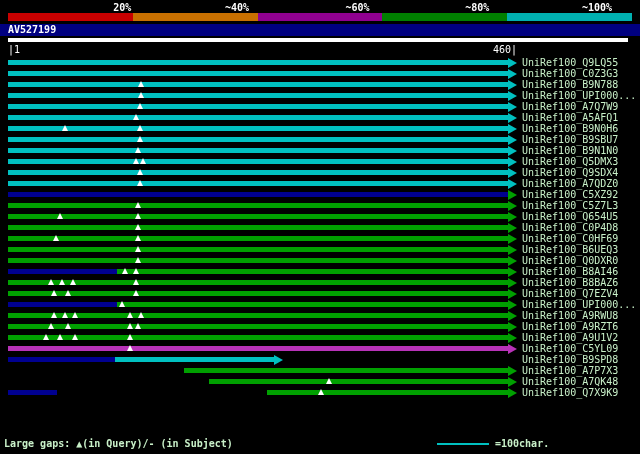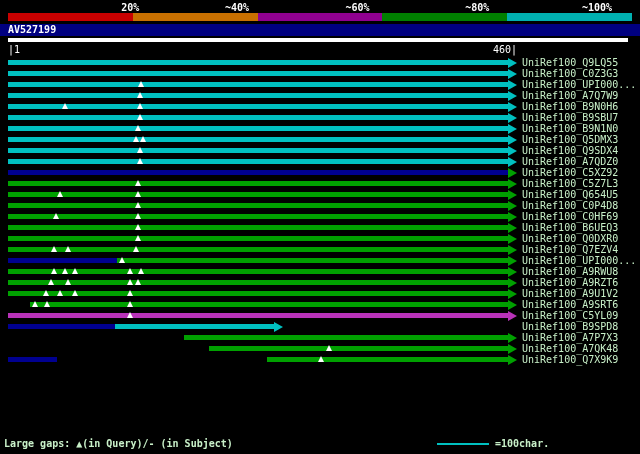--- a/index.html
+++ b/index.html
@@ -31,21 +31,21 @@
   .legend{position:absolute;top:437px;left:0;width:640px;height:14px;color:#c8f0c8;font-weight:bold;}
   .legend-left{position:absolute;left:4px;top:1px;white-space:nowrap;}
   .legend-line{position:absolute;left:437px;top:6px;width:52px;height:2px;background:#00c0c0;}
   .legend-unit{position:absolute;left:495px;top:1px;white-space:nowrap;}
 </style>
 </head>
 <body>
 
 <div>
   <div class="scale-labels" id="scale-labels">
-      <span class="scale-label" style="left: 18.3%; margin-left: 8px;">20%</span>
+      <span class="scale-label" style="left: 18.3%;">20%</span>
       <span class="scale-label" style="left: 36.7%;">~40%</span>
       <span class="scale-label" style="left: 56%;">~60%</span>
       <span class="scale-label" style="left: 75.2%;">~80%</span>
       <span class="scale-label" style="left: 94.4%; text-align: right;">~100%</span>
     </div>
   <div class="scale-bar" id="scale-bar">
       <div class="scale-seg" style="background: rgb(200, 0, 0);"></div>
       <div class="scale-seg" style="background: rgb(200, 112, 0);"></div>
       <div class="scale-seg" style="background: rgb(144, 0, 144);"></div>
       <div class="scale-seg" style="background: rgb(0, 128, 0);"></div>
@@ -72,27 +72,39 @@
     </div>
     <div class="hit-row">
       <div class="bar" style="left: 8px; width: 500px; background: rgb(0, 192, 192);"></div>
       <div class="arrow" style="left: 508px; border-left-color: rgb(0, 192, 192);"></div>
       <span class="hit-label">UniRef100_C0Z3G3</span>
     </div>
     <div class="hit-row">
       <div class="bar" style="left: 8px; width: 500px; background: rgb(0, 192, 192);"></div>
       <div class="arrow" style="left: 508px; border-left-color: rgb(0, 192, 192);"></div>
       <div class="gap" style="left: 137.609px;"></div>
+      <span class="hit-label">UniRef100_B9N788</span>
+    </div>
+    <div class="hit-row">
+      <div class="bar" style="left: 8px; width: 500px; background: rgb(0, 192, 192);"></div>
+      <div class="arrow" style="left: 508px; border-left-color: rgb(0, 192, 192);"></div>
+      <div class="gap" style="left: 137.609px;"></div>
       <span class="hit-label">UniRef100_UPI000...</span>
     </div>
     <div class="hit-row">
       <div class="bar" style="left: 8px; width: 500px; background: rgb(0, 192, 192);"></div>
       <div class="arrow" style="left: 508px; border-left-color: rgb(0, 192, 192);"></div>
       <div class="gap" style="left: 136.522px;"></div>
       <span class="hit-label">UniRef100_A7Q7W9</span>
+    </div>
+    <div class="hit-row">
+      <div class="bar" style="left: 8px; width: 500px; background: rgb(0, 192, 192);"></div>
+      <div class="arrow" style="left: 508px; border-left-color: rgb(0, 192, 192);"></div>
+      <div class="gap" style="left: 133.261px;"></div>
+      <span class="hit-label">UniRef100_A5AFQ1</span>
     </div>
     <div class="hit-row">
       <div class="bar" style="left: 8px; width: 500px; background: rgb(0, 192, 192);"></div>
       <div class="arrow" style="left: 508px; border-left-color: rgb(0, 192, 192);"></div>
       <div class="gap" style="left: 61.5217px;"></div>
       <div class="gap" style="left: 136.522px;"></div>
       <span class="hit-label">UniRef100_B9N0H6</span>
     </div>
     <div class="hit-row">
       <div class="bar" style="left: 8px; width: 500px; background: rgb(0, 192, 192);"></div>
@@ -160,20 +172,37 @@
       <div class="bar" style="left: 8px; width: 500px; background: rgb(0, 160, 0);"></div>
       <div class="arrow" style="left: 508px; border-left-color: rgb(0, 160, 0);"></div>
       <div class="gap" style="left: 135.435px;"></div>
       <span class="hit-label">UniRef100_B6UEQ3</span>
     </div>
     <div class="hit-row">
       <div class="bar" style="left: 8px; width: 500px; background: rgb(0, 160, 0);"></div>
       <div class="arrow" style="left: 508px; border-left-color: rgb(0, 160, 0);"></div>
       <div class="gap" style="left: 135.435px;"></div>
       <span class="hit-label">UniRef100_Q0DXR0</span>
+    </div>
+    <div class="hit-row">
+      <div class="bar" style="left: 8px; width: 108.696px; background: rgb(0, 0, 144);"></div>
+      <div class="bar" style="left: 116.696px; width: 391.304px; background: rgb(0, 160, 0);"></div>
+      <div class="arrow" style="left: 508px; border-left-color: rgb(0, 160, 0);"></div>
+      <div class="gap" style="left: 122.391px;"></div>
+      <div class="gap" style="left: 133.261px;"></div>
+      <span class="hit-label">UniRef100_B8AI46</span>
+    </div>
+    <div class="hit-row">
+      <div class="bar" style="left: 8px; width: 500px; background: rgb(0, 160, 0);"></div>
+      <div class="arrow" style="left: 508px; border-left-color: rgb(0, 160, 0);"></div>
+      <div class="gap" style="left: 48.4783px;"></div>
+      <div class="gap" style="left: 59.3478px;"></div>
+      <div class="gap" style="left: 70.2174px;"></div>
+      <div class="gap" style="left: 133.261px;"></div>
+      <span class="hit-label">UniRef100_B8BAZ6</span>
     </div>
     <div class="hit-row">
       <div class="bar" style="left: 8px; width: 500px; background: rgb(0, 160, 0);"></div>
       <div class="arrow" style="left: 508px; border-left-color: rgb(0, 160, 0);"></div>
       <div class="gap" style="left: 50.6522px;"></div>
       <div class="gap" style="left: 64.7826px;"></div>
       <div class="gap" style="left: 133.261px;"></div>
       <span class="hit-label">UniRef100_Q7EZV4</span>
     </div>
     <div class="hit-row">
@@ -203,28 +232,20 @@
       <span class="hit-label">UniRef100_A9RZT6</span>
     </div>
     <div class="hit-row">
       <div class="bar" style="left: 8px; width: 500px; background: rgb(0, 160, 0);"></div>
       <div class="arrow" style="left: 508px; border-left-color: rgb(0, 160, 0);"></div>
       <div class="gap" style="left: 43.0435px;"></div>
       <div class="gap" style="left: 57.1739px;"></div>
       <div class="gap" style="left: 72.3913px;"></div>
       <div class="gap" style="left: 126.739px;"></div>
       <span class="hit-label">UniRef100_A9U1V2</span>
-    </div>
-    <div class="hit-row">
-      <div class="bar" style="left: 29.7391px; width: 478.261px; background: rgb(0, 160, 0);"></div>
-      <div class="arrow" style="left: 508px; border-left-color: rgb(0, 160, 0);"></div>
-      <div class="gap" style="left: 32.1739px;"></div>
-      <div class="gap" style="left: 44.1304px;"></div>
-      <div class="gap" style="left: 126.739px;"></div>
-      <span class="hit-label">UniRef100_A9SRT6</span>
     </div>
     <div class="hit-row">
       <div class="bar" style="left: 8px; width: 500px; background: rgb(184, 50, 184);"></div>
       <div class="arrow" style="left: 508px; border-left-color: rgb(184, 50, 184);"></div>
       <div class="gap" style="left: 126.739px;"></div>
       <span class="hit-label">UniRef100_C5YL09</span>
     </div>
     <div class="hit-row">
       <div class="bar" style="left: 8px; width: 106.522px; background: rgb(0, 0, 144);"></div>
       <div class="bar" style="left: 114.522px; width: 159.783px; background: rgb(0, 192, 192);"></div>

